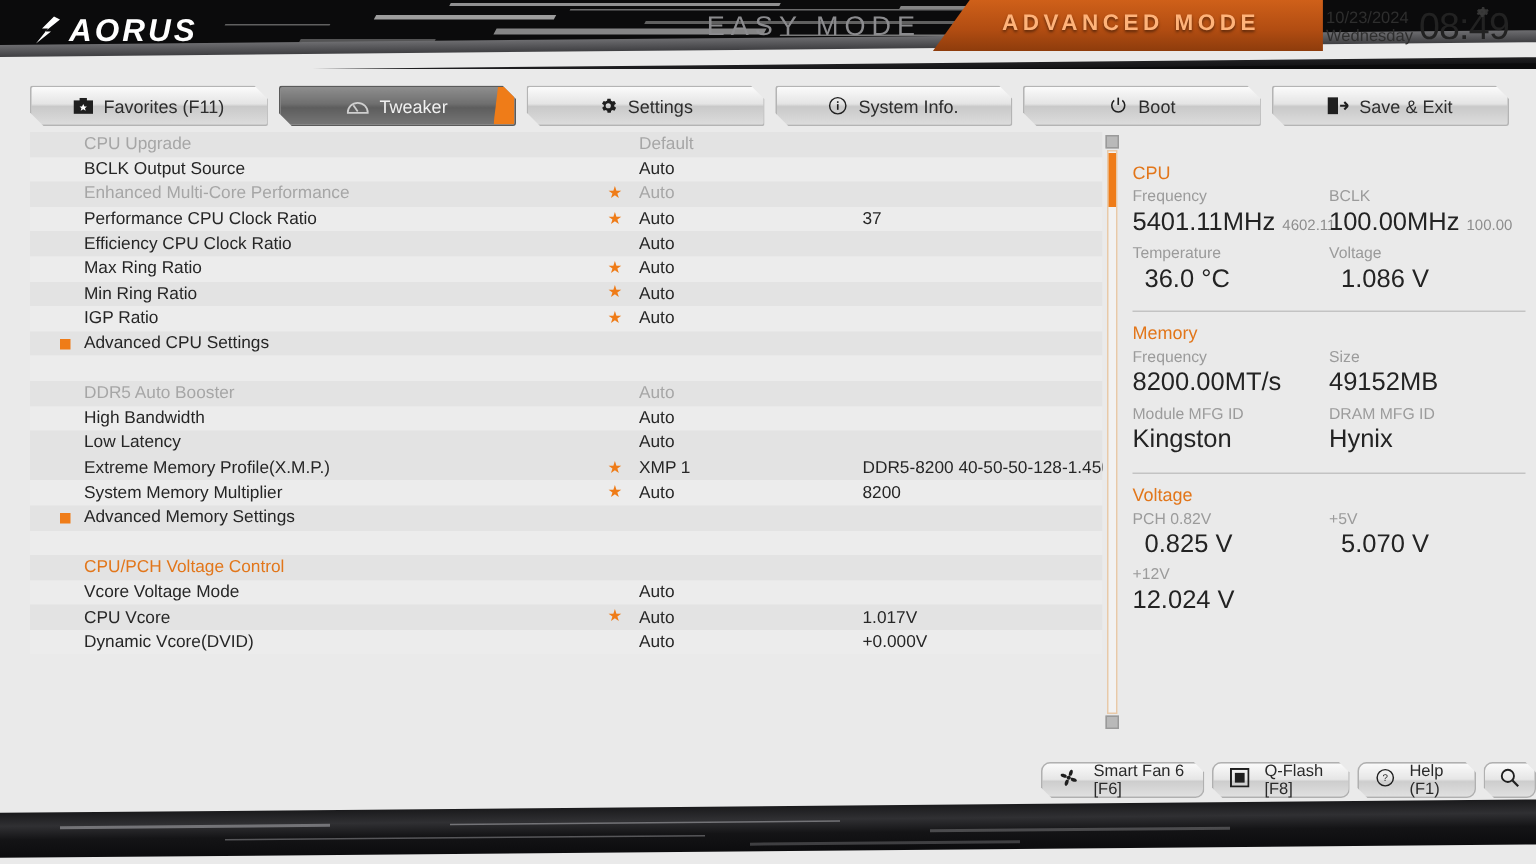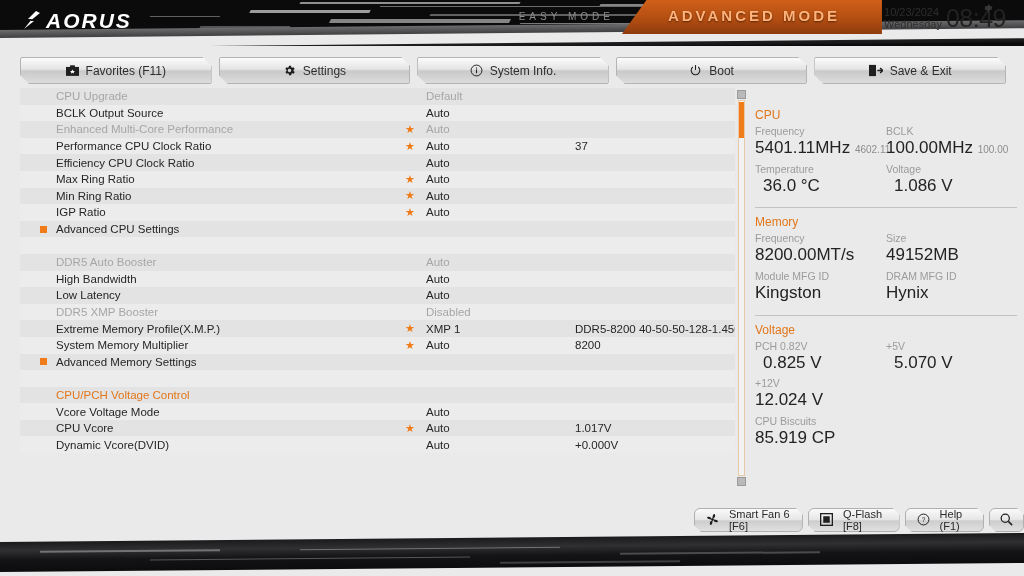--- a/index.html
+++ b/index.html
@@ -28,21 +28,21 @@
     background: #eaeaea; transform: skewY(-0.55deg); transform-origin: left top;
   }
   .logo { position: absolute; left: 22px; top: 9px; display: flex; align-items: center; gap: 4px; z-index: 5; }
   .logo-mark { width: 20px; height: 22px; }
   .logo-text {
     color: #fff; font-size: 21px; font-weight: bold; font-style: italic;
     letter-spacing: 2px; font-family: "Liberation Sans", sans-serif;
   }
   .mode-wrap { position: absolute; right: 160px; top: 0; height: 34px; display: flex; align-items: center; z-index: 6; }
   .easy-mode {
-    color: #8b8b8e; font-size: 10px; letter-spacing: 4px; padding: 0 30px;
+    color: #8b8b8e; font-size: 18px; letter-spacing: 4px; padding: 0 30px;
     line-height: 34px;
   }
   .adv-holder { position: relative; height: 34px; }
   .adv-bg {
     position: absolute; left: -22px; top: -2px; width: 260px; height: 36px;
     background: linear-gradient(180deg,#d2621a 0%,#b24d12 60%,#8e3c0c 100%);
     clip-path: polygon(26px 0, 100% 0, 100% 100%, 0 100%);
   }
   .adv-mode {
     position: relative; color: #ffb37a; font-size: 15px; letter-spacing: 3px;
@@ -185,20 +185,29 @@
     <div class="tab">
       <span class="ticon">
         <svg width="13" height="12" viewBox="0 0 16 14">
             <rect x="0" y="2" width="16" height="11" fill="#1f1f1f"></rect>
             <rect x="5" y="0" width="6" height="3" fill="#1f1f1f"></rect>
             <path d="M8 5l1 2h2l-1.6 1.4.6 2.1L8 9.3 5.9 10.5l.6-2.1L5 7h2z" fill="#fff"></path>
           </svg>
       </span>
       <span class="tlabel">Favorites (F11)</span>
     </div>
+    <div class="tab active">
+      <span class="ticon">
+        <svg width="15" height="12" viewBox="0 0 18 14">
+            <path d="M1 12a8 8 0 0116 0z" fill="none" stroke="#cfcfcf" stroke-width="1.4"></path>
+            <path d="M9 11L5.5 6" stroke="#cfcfcf" stroke-width="1.4"></path>
+          </svg>
+      </span>
+      <span class="tlabel">Tweaker</span>
+    </div>
     <div class="tab">
       <span class="ticon">
         <svg width="13" height="13" viewBox="0 0 24 24">
             <path fill="#1f1f1f" d="M19.4 13a7.8 7.8 0 000-2l2.1-1.6-2-3.4-2.5.9a7.6 7.6 0 00-1.7-1l-.4-2.6h-4l-.4 2.6a7.6 7.6 0 00-1.7 1l-2.5-.9-2 3.4L6.6 11a7.8 7.8 0 000 2l-2.1 1.6 2 3.4 2.5-.9a7.6 7.6 0 001.7 1l.4 2.6h4l.4-2.6a7.6 7.6 0 001.7-1l2.5.9 2-3.4zM12 15.2A3.2 3.2 0 1115.2 12 3.2 3.2 0 0112 15.2z"></path>
           </svg>
       </span>
       <span class="tlabel">Settings</span>
     </div>
     <div class="tab">
       <span class="ticon">
@@ -278,24 +287,20 @@
         <div class="rlabel">DDR5 Auto Booster</div>
         <div class="rval">Auto</div>
       </div>
       <div class="row even">
         <div class="rlabel">High Bandwidth</div>
         <div class="rval">Auto</div>
       </div>
       <div class="row odd">
         <div class="rlabel">Low Latency</div>
         <div class="rval">Auto</div>
-      </div>
-      <div class="row even dim">
-        <div class="rlabel">DDR5 XMP Booster</div>
-        <div class="rval">Disabled</div>
       </div>
       <div class="row odd">
         <div class="rlabel">Extreme Memory Profile(X.M.P.)</div>
         <div class="star">★</div>
         <div class="rval">XMP 1</div>
         <div class="rextra">DDR5-8200 40-50-50-128-1.450</div>
       </div>
       <div class="row even">
         <div class="rlabel">System Memory Multiplier</div>
         <div class="star">★</div>
@@ -395,26 +400,20 @@
         </div>
         <div class="side-cell">
           <div class="side-k">+5V</div>
           <div class="side-v indent">5.070 V</div>
         </div>
       </div>
       <div class="side-grid">
         <div class="side-cell">
           <div class="side-k">+12V</div>
           <div class="side-v">12.024 V</div>
-        </div>
-      </div>
-      <div class="side-grid">
-        <div class="side-cell">
-          <div class="side-k">CPU Biscuits</div>
-          <div class="side-v">85.919 CP</div>
         </div>
       </div>
     </div>
   </div>
 
   <div class="botbar">
     <div class="bbtn">
       <span>
         <svg width="13" height="13" viewBox="0 0 24 24">
             <circle cx="12" cy="12" r="2.6" fill="#1f1f1f"></circle>

